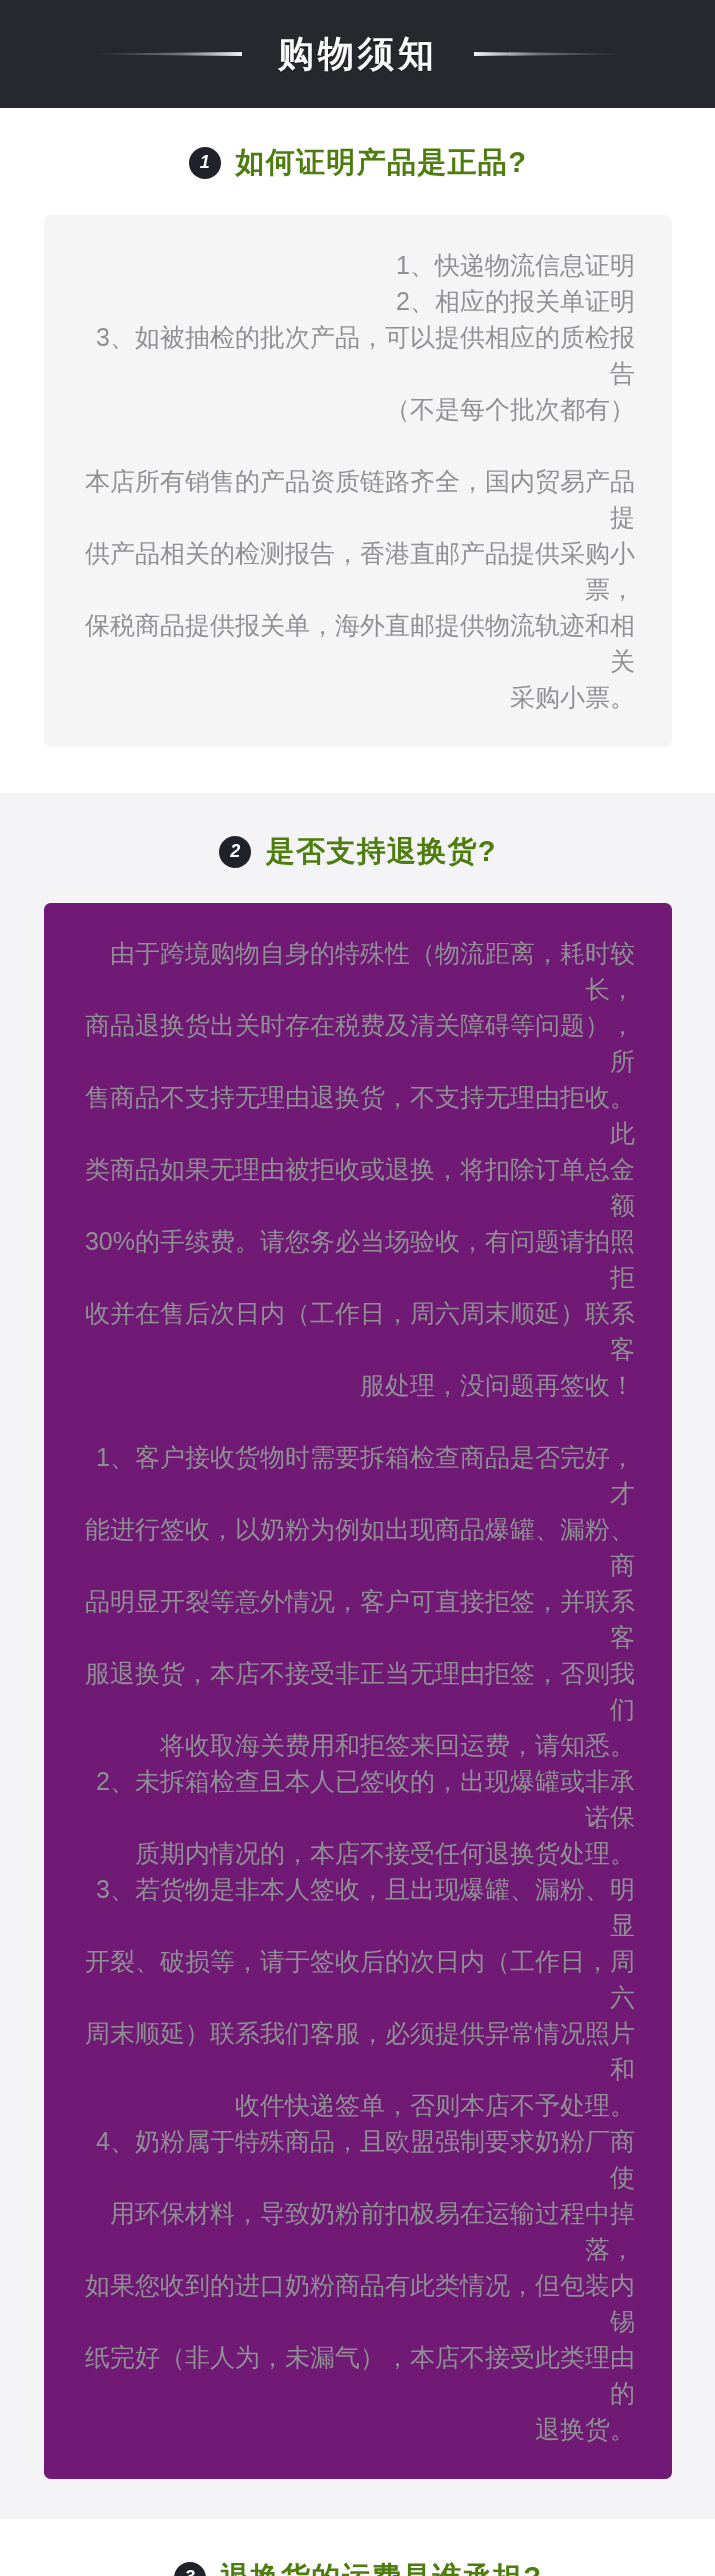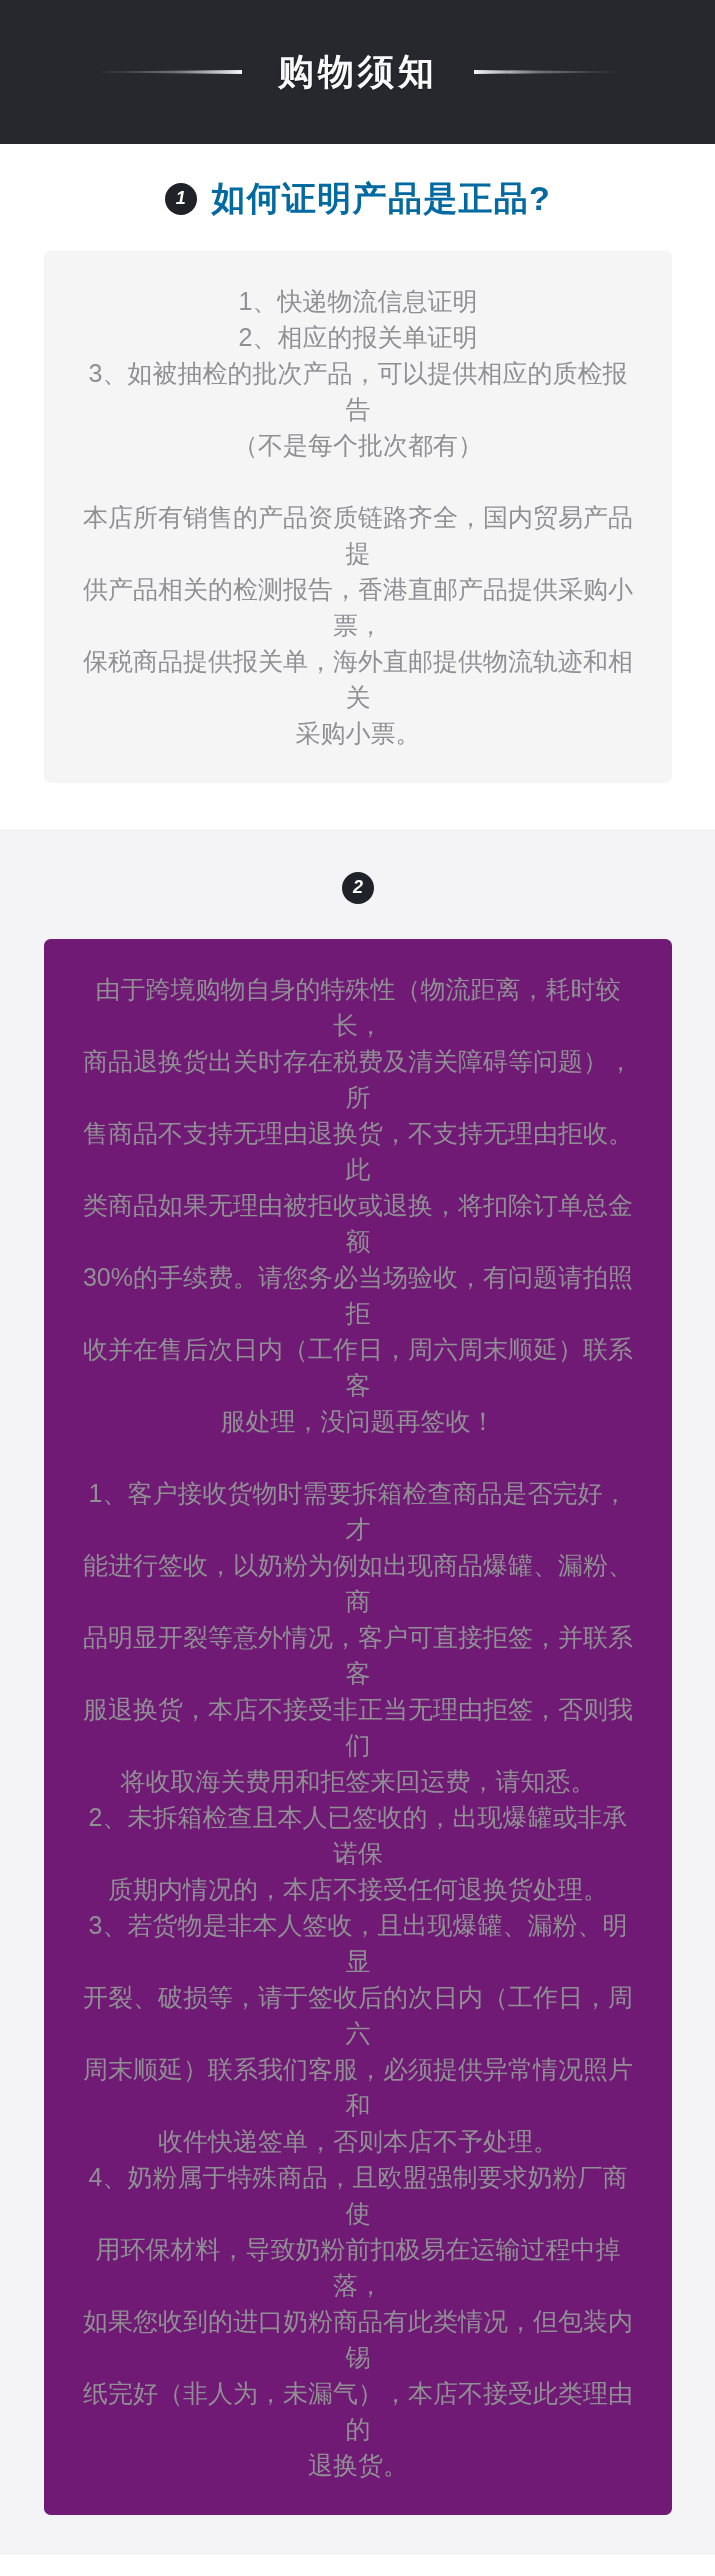--- a/index.html
+++ b/index.html
@@ -3,21 +3,21 @@
 <meta charset="utf-8">
 <style>
   html,body{margin:0;padding:0;background:#ffffff;}
   body{
     width:716px;height:2576px;overflow:hidden;position:relative;
     font-family:"Liberation Sans","DejaVu Sans",sans-serif;
     -webkit-font-smoothing:antialiased;
   }
   
   .topbar{
-    height:144px;background:#26282e;
+    height:108px;background:#26282e;
     display:flex;align-items:center;justify-content:center;gap:36px;
   }
   .topbar-title{
     color:#fafafa;font-size:36px;font-weight:900;letter-spacing:4px;
     text-shadow:0 1.3px 1.3px rgba(0,0,0,.45);
   }
   .decor-line{width:142px;height:4px;}
   .decor-line.left{
     background:linear-gradient(to right, rgba(255,255,255,0.03), rgba(255,255,255,0.35) 55%, #f4f4f4);
     clip-path:polygon(0 38%,100% 0,100% 100%,0 62%);
@@ -29,29 +29,29 @@
   
   .sec-header{
     display:flex;align-items:center;justify-content:center;gap:14.6px;height:33px;
   }
   .num-badge{
     width:32px;height:32px;border-radius:50%;background:#20222a;flex:0 0 auto;
     display:flex;align-items:center;justify-content:center;
     color:#ffffff;font-size:18px;font-weight:700;font-style:italic;
   }
   .question{
-    color:#0369a1;font-size:34px;font-weight:800;letter-spacing:1.3px;
+    color:#4d7c0f;font-size:29px;font-weight:800;letter-spacing:1.3px;
     white-space:nowrap;
   }
   
   .content-box{
     margin:0 44px;border-radius:6.6px;
     padding:32px 37px;box-sizing:border-box;
     color:#909094;font-size:25px;line-height:36px;
-    white-space:pre-line;text-align:center;
+    white-space:pre-line;text-align:right;
   }
   .gray-box{background:#f5f5f6;}
   .white-box{background:#701a75;}
   .band{background:#f4f4f6;}
   
   .hdr-1{margin-top:38px;margin-bottom:36px;}
   .band-2{margin-top:46px;padding-top:42px;padding-bottom:40px;}
   .hdr-2{margin-bottom:35px;}
   .hdr-3{margin-top:42px;margin-bottom:37px;}
 </style>
@@ -76,20 +76,21 @@
 
 本店所有销售的产品资质链路齐全，国内贸易产品提
 供产品相关的检测报告，香港直邮产品提供采购小票，
 保税商品提供报关单，海外直邮提供物流轨迹和相关
 采购小票。</div>
 </div>
 
 <div class="band band-2">
   <div class="sec-header hdr-2">
     <span class="num-badge">2</span>
+    <span class="question">是否支持退换货?</span>
   </div>
   <div class="content-box white-box">由于跨境购物自身的特殊性（物流距离，耗时较长，
 商品退换货出关时存在税费及清关障碍等问题），所
 售商品不支持无理由退换货，不支持无理由拒收。此
 类商品如果无理由被拒收或退换，将扣除订单总金额
 30%的手续费。请您务必当场验收，有问题请拍照拒
 收并在售后次日内（工作日，周六周末顺延）联系客
 服处理，没问题再签收！
 
 1、客户接收货物时需要拆箱检查商品是否完好，才

